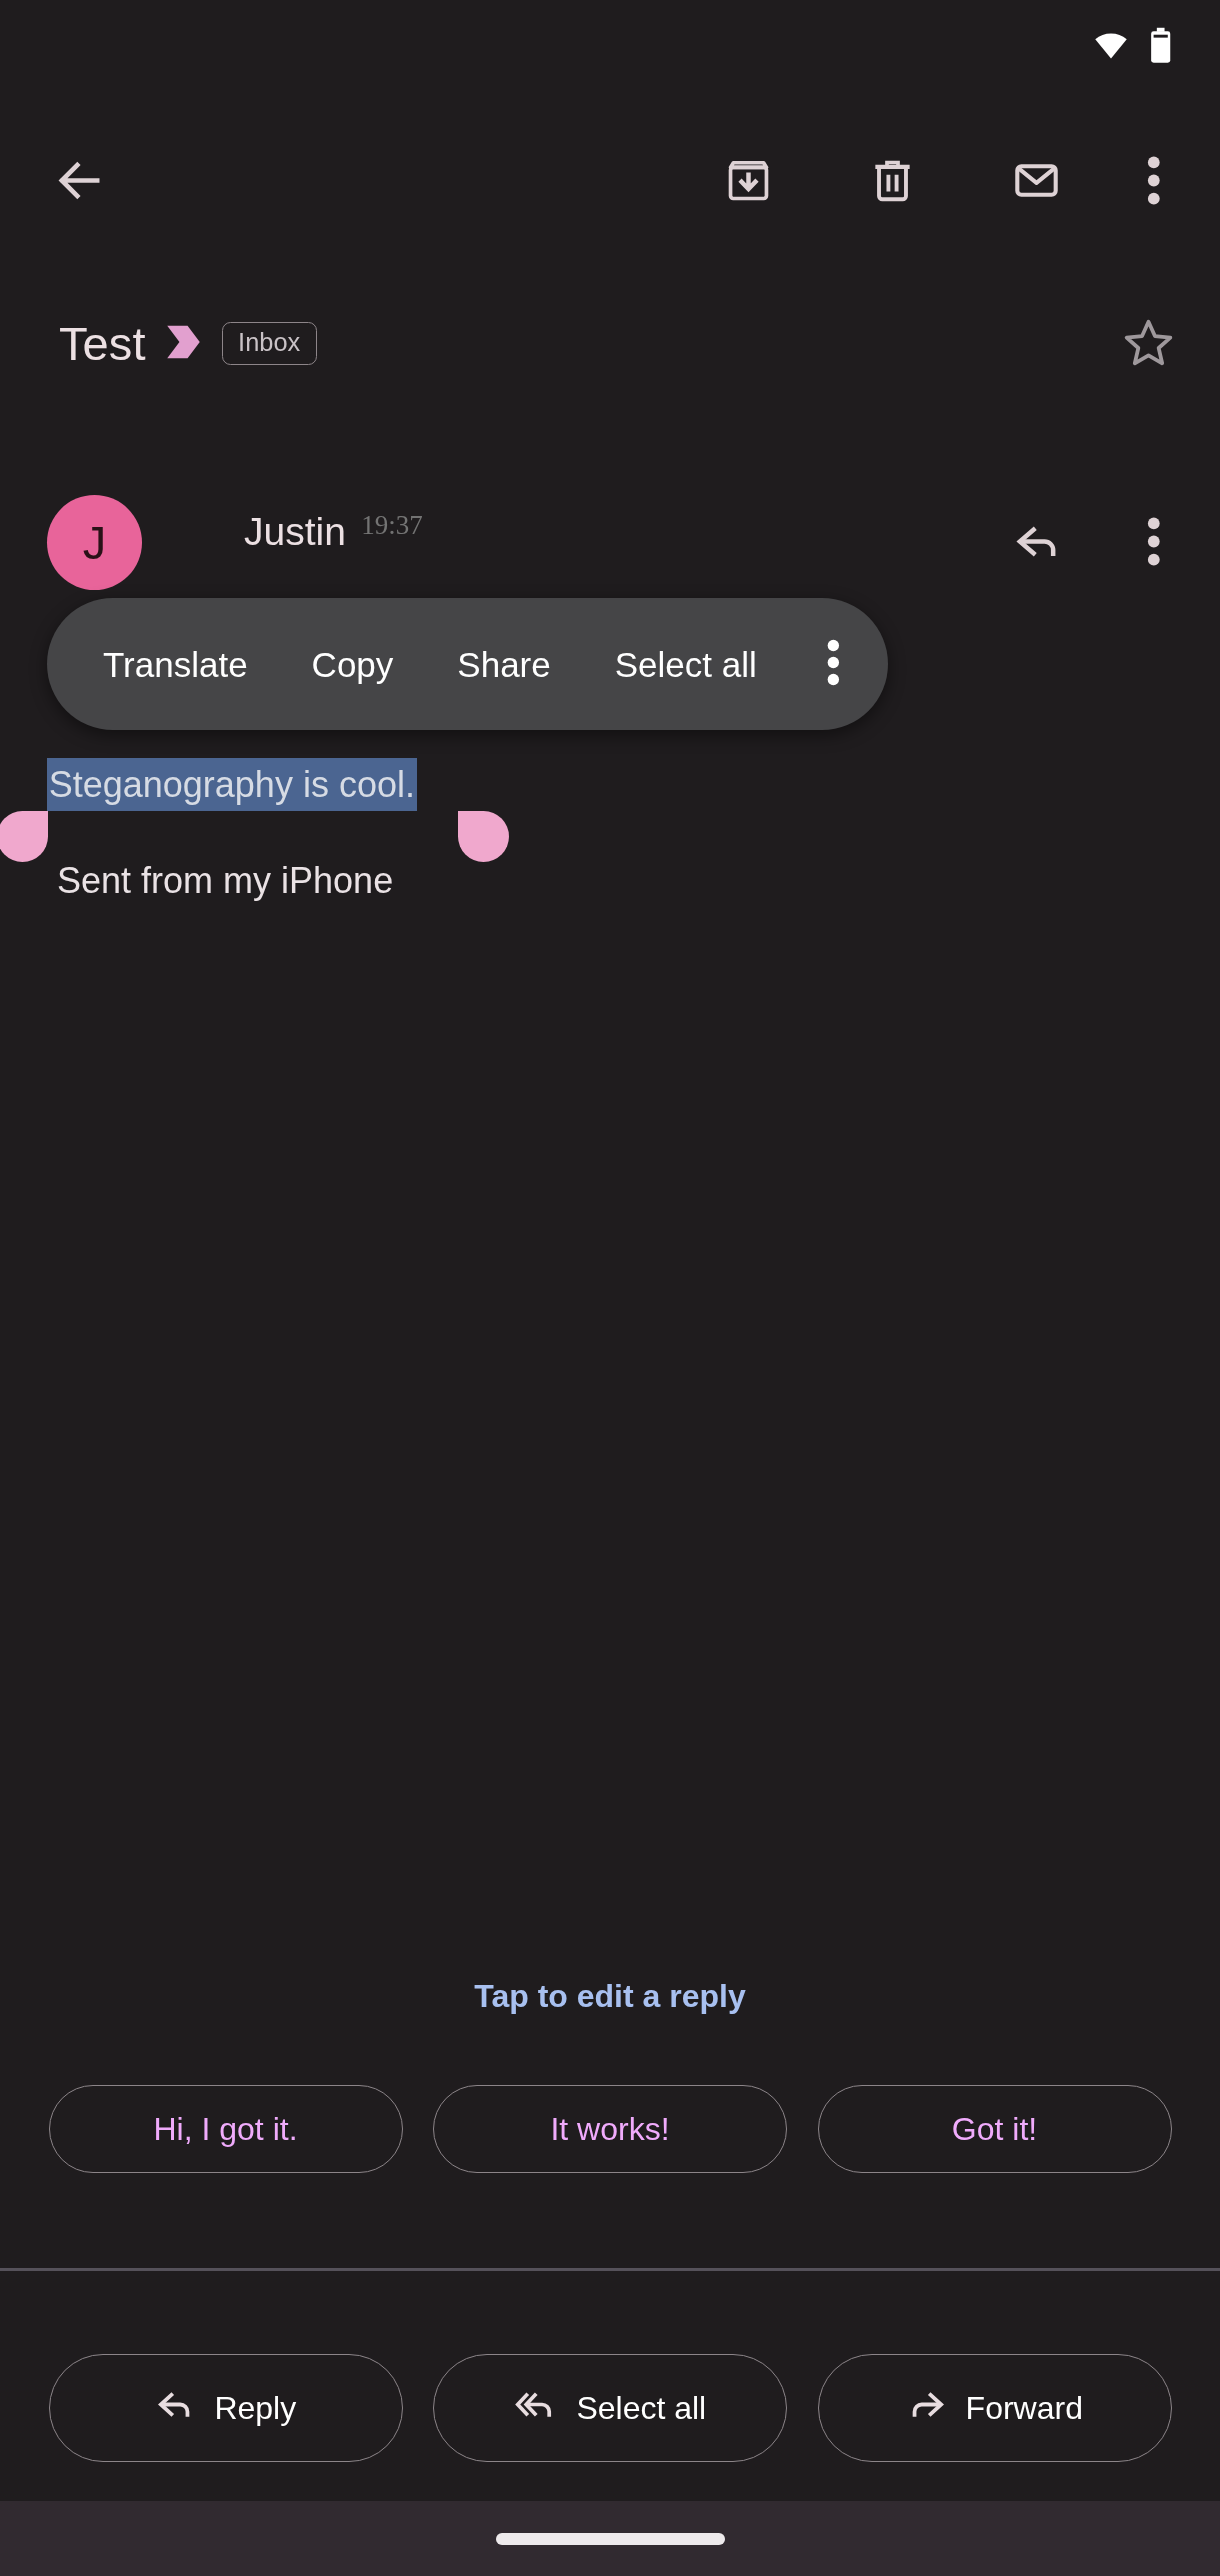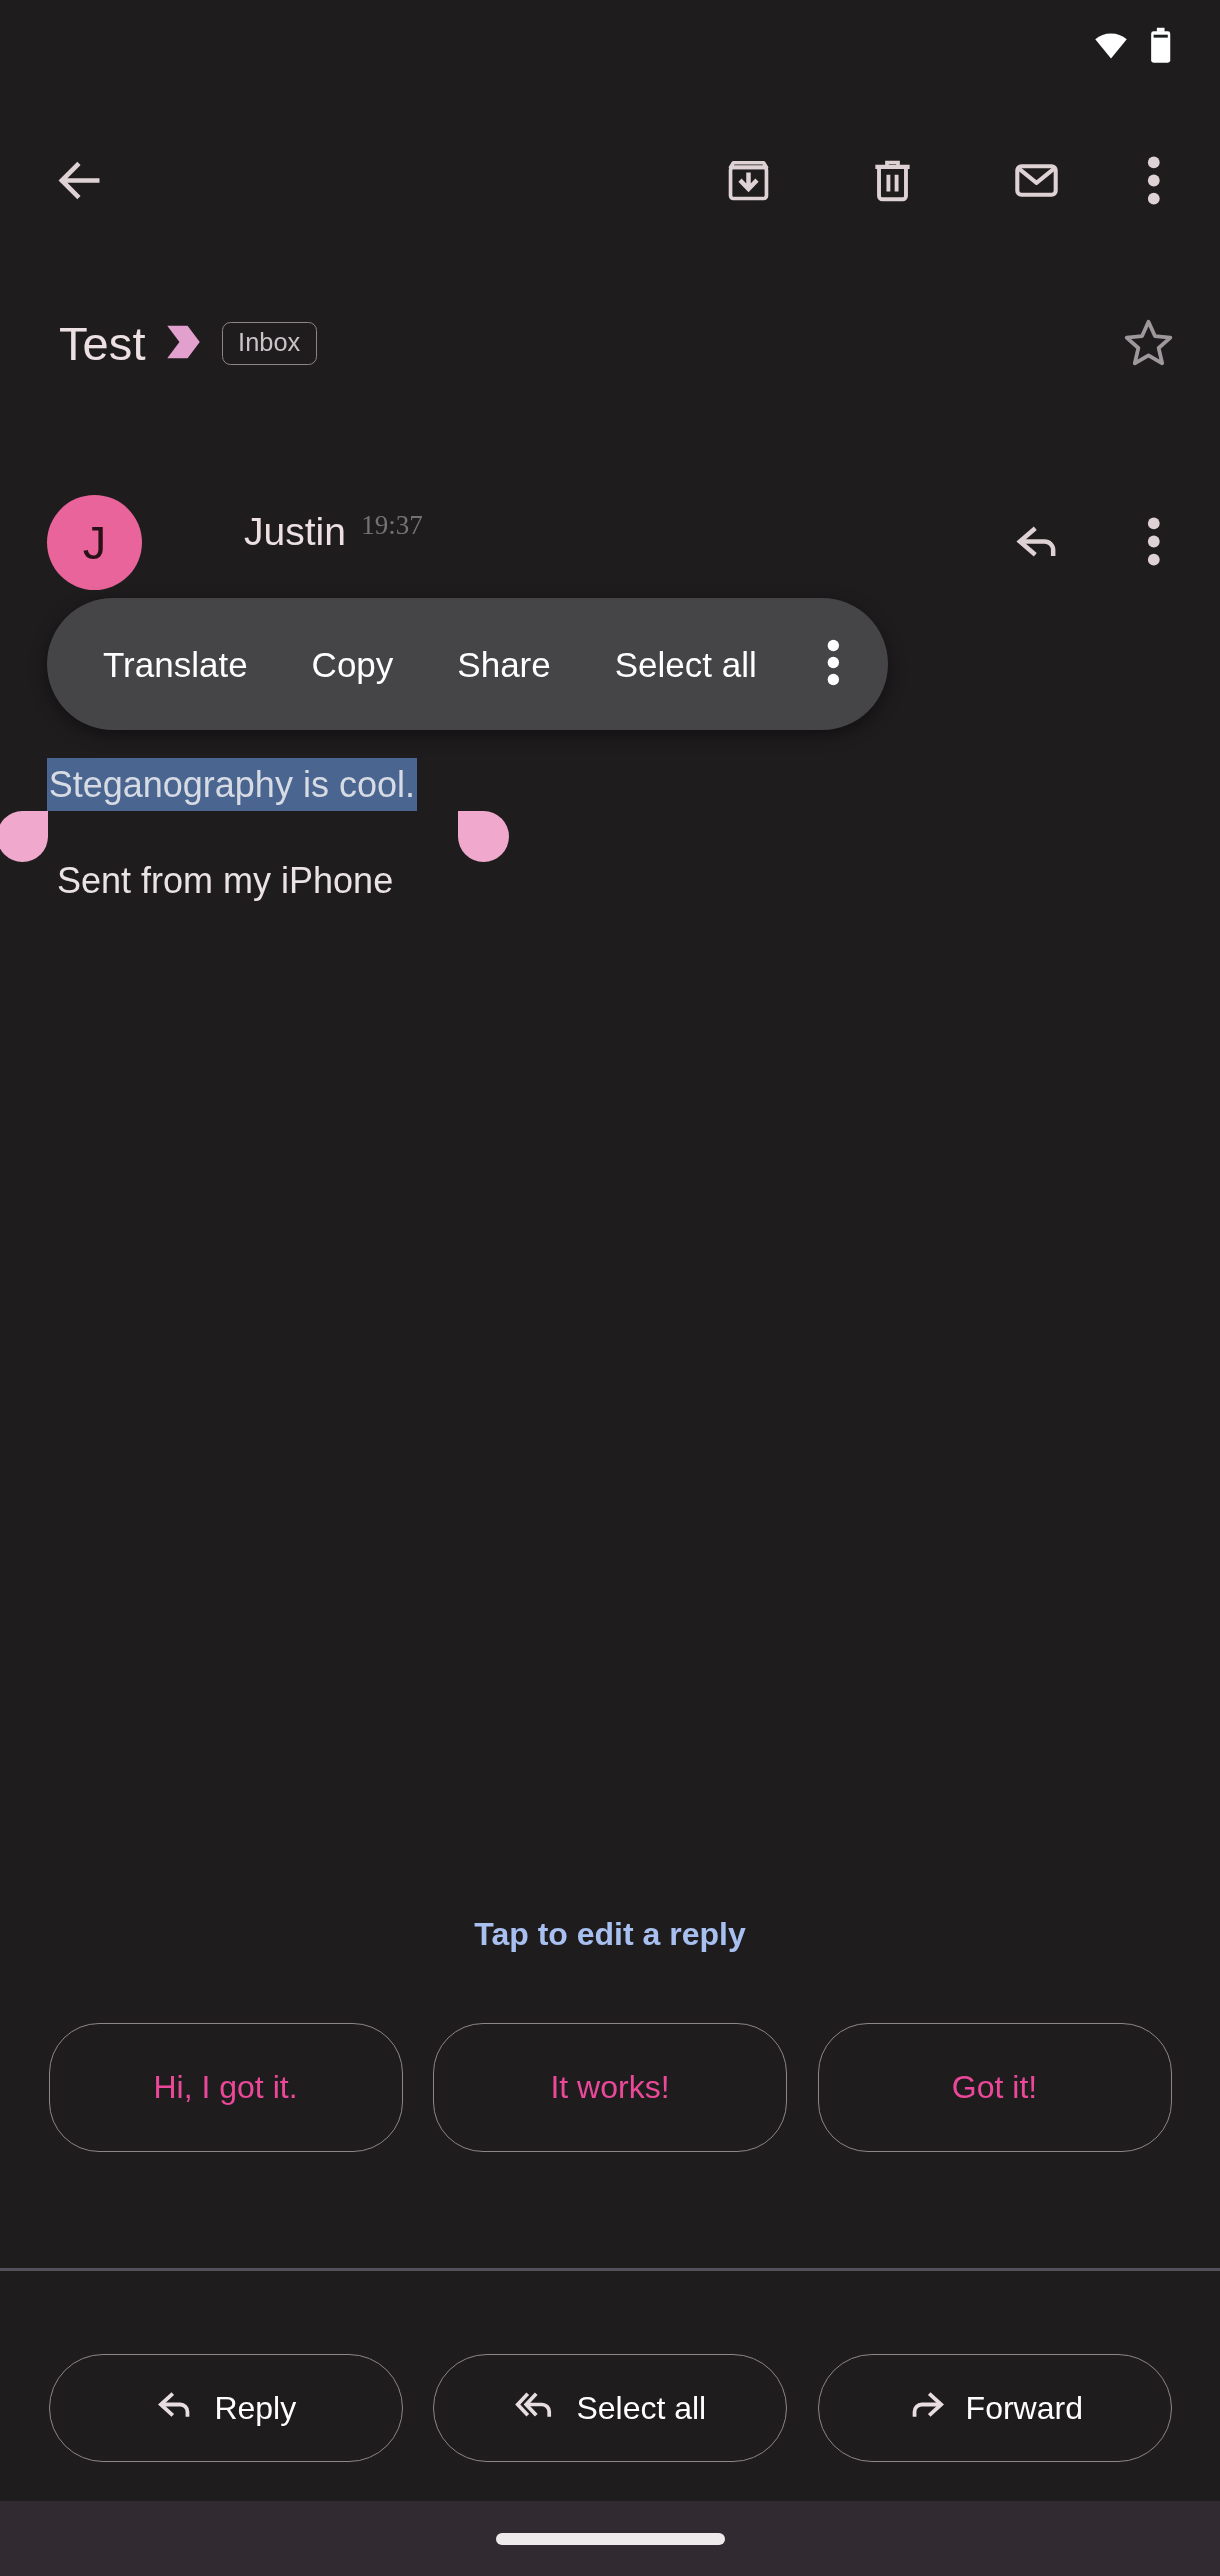--- a/index.html
+++ b/index.html
@@ -146,39 +146,39 @@
     border-top-right-radius:25.4px;
   }
   #signature-line {
     position:absolute; left:57px; top:96px;
     font-size:36px; color:#eae2e5; line-height:53px;
     white-space:nowrap;
   }
 
   
   #smart-reply {
-    position:absolute; left:0; top:1896px; width:1220px;
+    position:absolute; left:0; top:1958px; width:1220px;
   }
   #edit-reply-link {
     width:1220px; text-align:center;
     font-size:32px; color:#a8c0f0; font-weight:700;
     line-height:76px;
   }
   #chip-row {
     position:absolute; top:127px; left:0;
     width:1220px;
     display:flex; justify-content:center; gap:30.5px;
   }
   .smart-chip {
-    height:129px;
+    height:88px;
     min-width:354px;
     border:1.7px solid #8c8589;
     border-radius:50px;
     display:flex; align-items:center; justify-content:center;
-    color:#ec4899; font-size:32px;
+    color:#f0abfc; font-size:32px;
     background:transparent;
     padding:0 25.4px;
     white-space:nowrap;
   }
 
   
   #bottom-divider {
     position:absolute; left:0; top:2268px;
     width:1220px; height:2.5px;
     background:#55515a;

